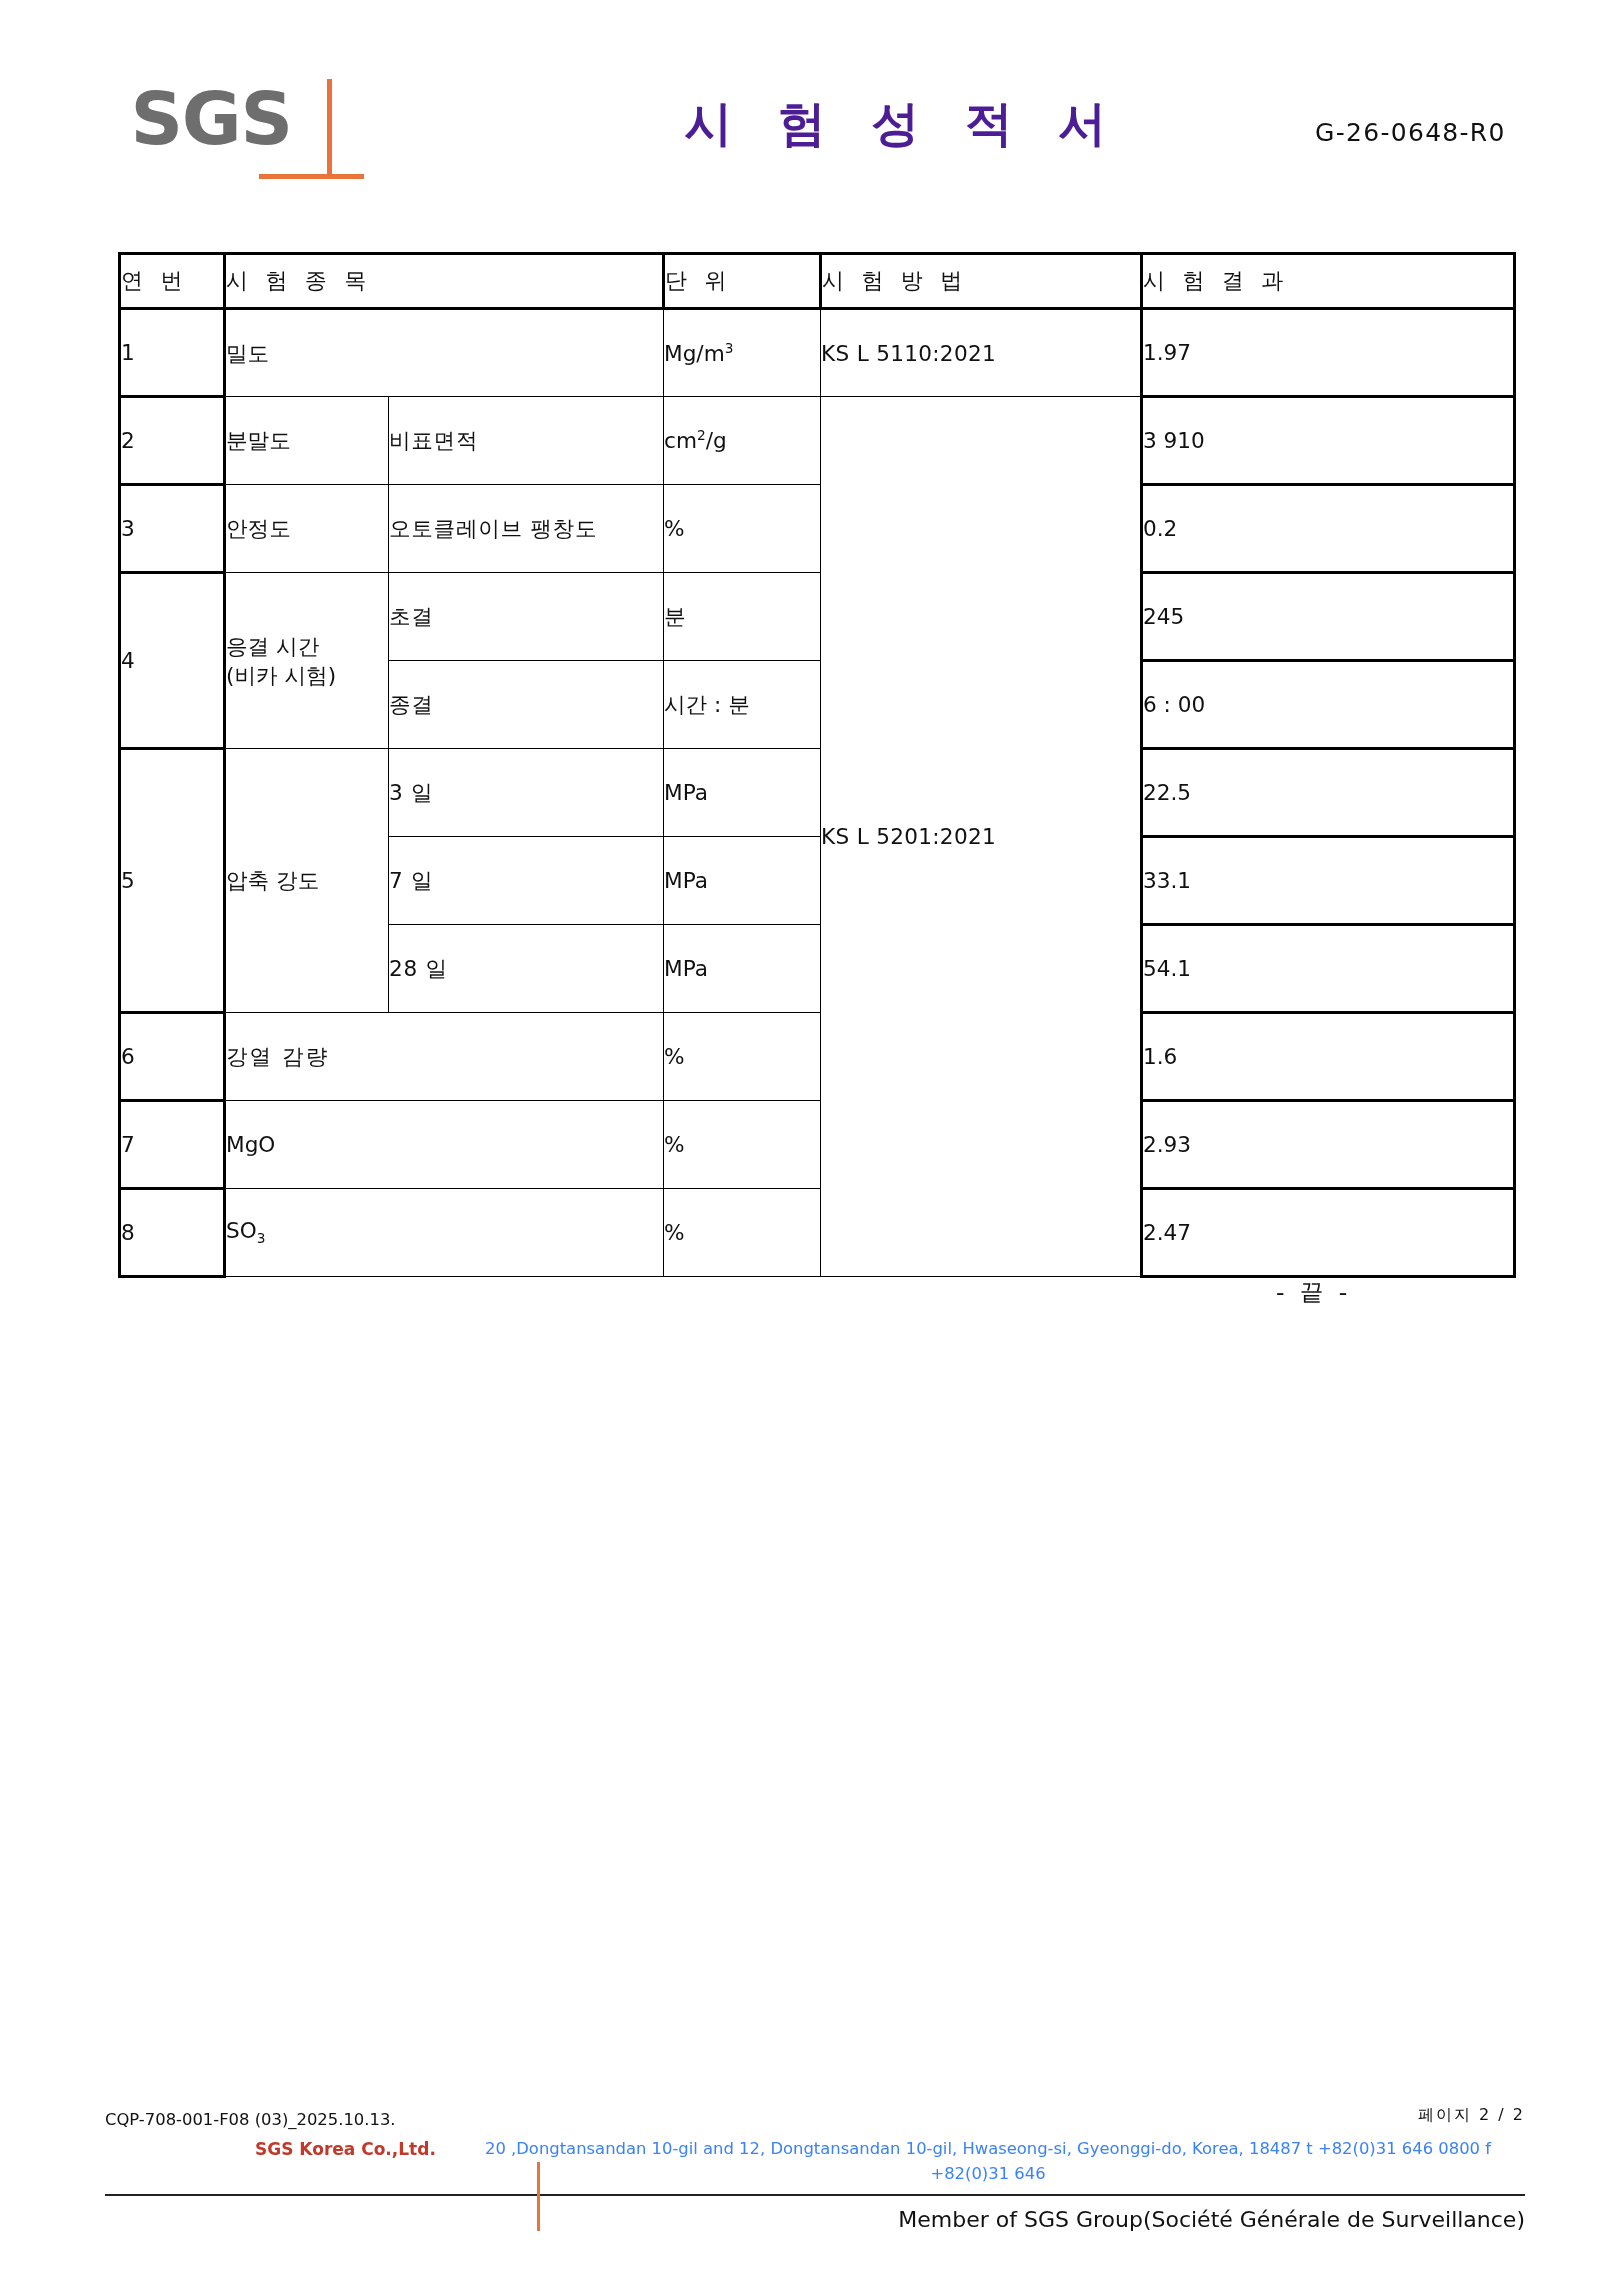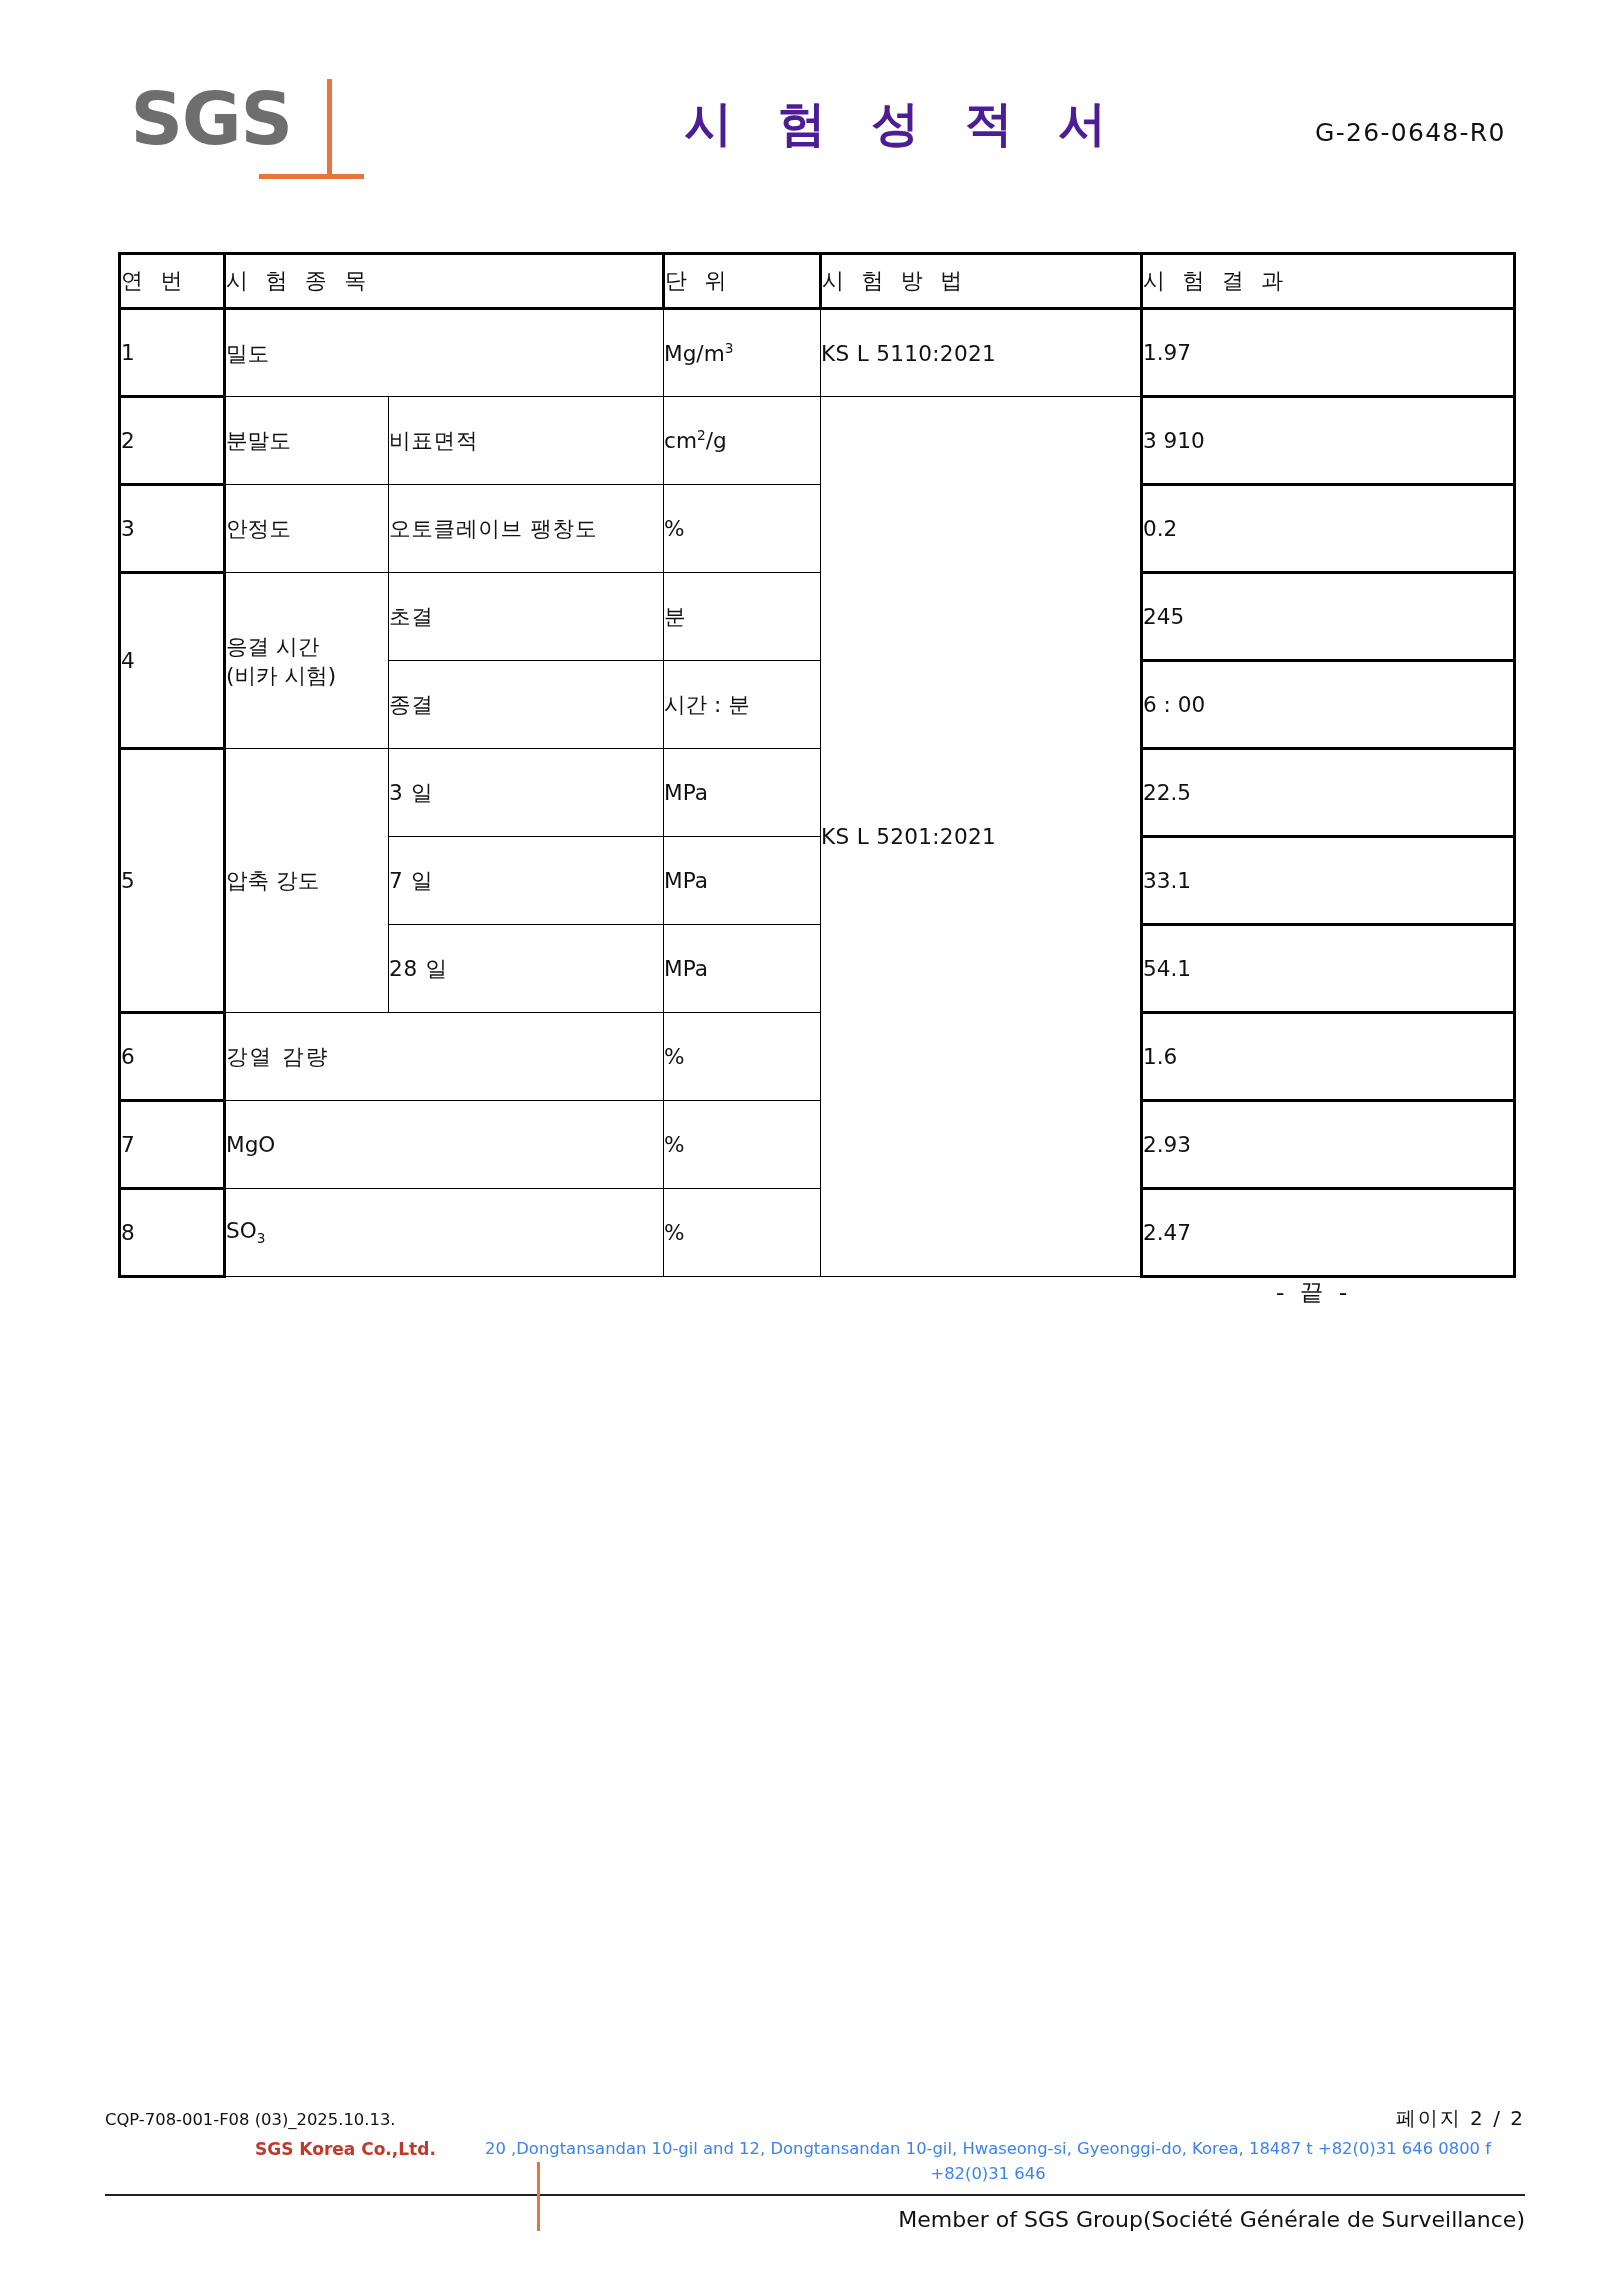--- a/index.html
+++ b/index.html
@@ -179,21 +179,21 @@
     width: 1060px;
     text-align: center;
     font-size: 16.4px;
     line-height: 25px;
     color: #3b82f6;
   }
   .footer-page {
     position: absolute;
     right: 0px;
     top: -5.2px;
-    font-size: 20px;
+    font-size: 16px;
     letter-spacing: 2px;
     color: #111;
   }
   .footer-rule-h {
     position: absolute;
     left: 0px;
     top: 84px;
     width: 1420px;
     height: 2px;
     background: #222;

